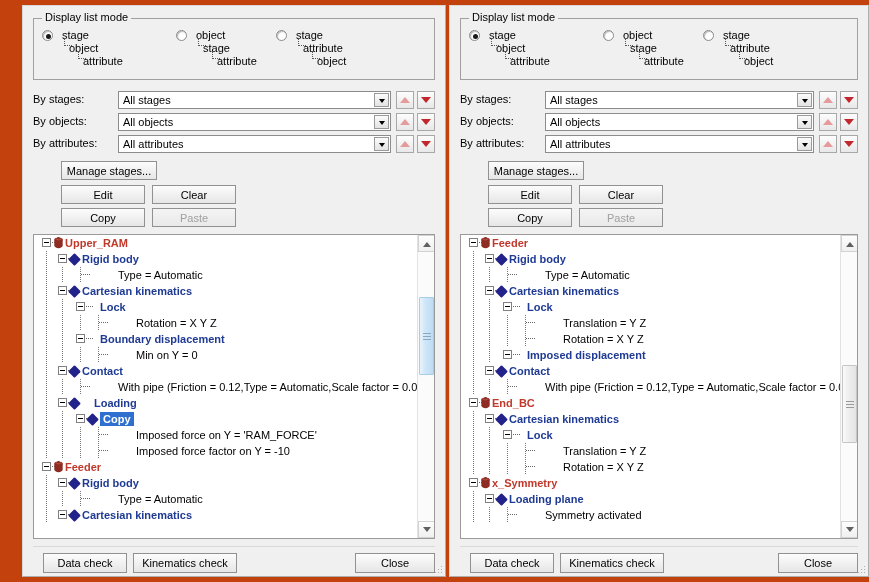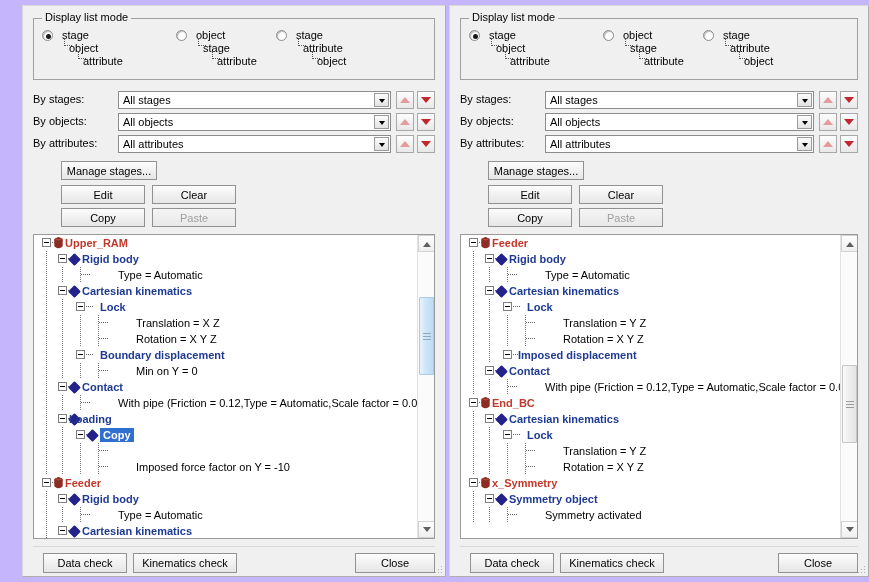--- a/index.html
+++ b/index.html
@@ -3,21 +3,21 @@
 <meta charset="utf-8">
 <style>
   html,body{margin:0;padding:0;}
   body{
     width:869px;height:582px;overflow:hidden;
     background:#ffffff;
     font-family:"Liberation Sans", sans-serif;
     font-size:11px;
     color:#000;
   }
-  .screen{position:relative;width:869px;height:582px;background:#c4b5fd;}
+  .screen{position:relative;width:869px;height:582px;background:#c2410c;}
   .panel{
     position:absolute;top:5px;height:572px;
     background:#f0f0f0;
     border:1px solid #aeaeae;
     border-top-color:#d8d8d8;border-left-color:#d8d8d8;
     box-sizing:border-box;
   }
   .panel.left{left:22px;width:424px;}
   .panel.right{left:449px;width:420px;}
 
@@ -292,28 +292,20 @@
             <div class="expander" style="left:42px;"></div>
             <div class="dots-h" style="left:52px;"></div>
             <span class="tlabel sub" style="left:66px;">Lock</span>
           </div>
           <div class="trow">
             <div class="vline" style="left:12px;top:0;height:16px;"></div>
             <div class="vline" style="left:28px;top:0;height:16px;"></div>
             <div class="vline" style="left:46px;top:0;height:16px;"></div>
             <div class="vline" style="left:64px;top:0;height:16px;"></div>
             <div class="dots-h" style="left:65px;width:9px;"></div>
-            <span class="tlabel val" style="left:102px;">Translation = X Z</span>
-          </div>
-          <div class="trow">
-            <div class="vline" style="left:12px;top:0;height:16px;"></div>
-            <div class="vline" style="left:28px;top:0;height:16px;"></div>
-            <div class="vline" style="left:46px;top:0;height:16px;"></div>
-            <div class="vline" style="left:64px;top:0;height:16px;"></div>
-            <div class="dots-h" style="left:65px;width:9px;"></div>
             <span class="tlabel val" style="left:102px;">Rotation = X Y Z</span>
           </div>
           <div class="trow">
             <div class="vline" style="left:12px;top:0;height:16px;"></div>
             <div class="vline" style="left:28px;top:0;height:16px;"></div>
             <div class="expander" style="left:42px;"></div>
             <div class="dots-h" style="left:52px;"></div>
             <span class="tlabel sub" style="left:66px;">Boundary displacement</span>
           </div>
           <div class="trow">
@@ -336,36 +328,37 @@
             <div class="vline" style="left:28px;top:0;height:16px;"></div>
             <div class="vline" style="left:46px;top:0;height:16px;"></div>
             <div class="dots-h" style="left:47px;width:9px;"></div>
             <span class="tlabel val" style="left:84px;">With pipe (Friction = 0.12,Type = Automatic,Scale factor = 0.03)</span>
           </div>
           <div class="trow">
             <div class="vline" style="left:12px;top:0;height:16px;"></div>
             <div class="expander" style="left:24px;"></div>
             <div class="dots-h" style="left:34px;"></div>
             <span class="ico-attr" style="left:36px;"></span>
-            <span class="tlabel attr" style="left:35px;">Loading</span>
+            <span class="tlabel attr" style="left:60px;">Loading</span>
           </div>
           <div class="trow">
             <div class="vline" style="left:12px;top:0;height:16px;"></div>
             <div class="vline" style="left:28px;top:0;height:16px;"></div>
             <div class="expander" style="left:42px;"></div>
             <div class="dots-h" style="left:52px;"></div>
             <span class="ico-attr" style="left:54px;"></span>
             <span class="tlabel attr sel" style="left:66px;">Copy</span>
           </div>
           <div class="trow">
             <div class="vline" style="left:12px;top:0;height:16px;"></div>
             <div class="vline" style="left:28px;top:0;height:16px;"></div>
             <div class="vline" style="left:46px;top:0;height:16px;"></div>
             <div class="vline" style="left:64px;top:0;height:16px;"></div>
             <div class="dots-h" style="left:65px;width:9px;"></div>
+            <span class="tlabel val" style="left:102px;">Imposed force on Y = 'RAM_FORCE'</span>
           </div>
           <div class="trow">
             <div class="vline" style="left:12px;top:0;height:16px;"></div>
             <div class="vline" style="left:28px;top:0;height:16px;"></div>
             <div class="vline" style="left:46px;top:0;height:16px;"></div>
             <div class="vline" style="left:64px;top:0;height:16px;"></div>
             <div class="dots-h" style="left:65px;width:9px;"></div>
             <span class="tlabel val" style="left:102px;">Imposed force factor on Y = -10</span>
           </div>
           <div class="trow">
@@ -566,21 +559,21 @@
             <div class="vline" style="left:46px;top:0;height:16px;"></div>
             <div class="vline" style="left:64px;top:0;height:16px;"></div>
             <div class="dots-h" style="left:65px;width:9px;"></div>
             <span class="tlabel val" style="left:102px;">Rotation = X Y Z</span>
           </div>
           <div class="trow">
             <div class="vline" style="left:12px;top:0;height:16px;"></div>
             <div class="vline" style="left:28px;top:0;height:16px;"></div>
             <div class="expander" style="left:42px;"></div>
             <div class="dots-h" style="left:52px;"></div>
-            <span class="tlabel sub" style="left:57px;">Imposed displacement</span>
+            <span class="tlabel sub" style="left:66px;">Imposed displacement</span>
           </div>
           <div class="trow">
             <div class="vline" style="left:12px;top:0;height:16px;"></div>
             <div class="expander" style="left:24px;"></div>
             <div class="dots-h" style="left:34px;"></div>
             <span class="ico-attr" style="left:36px;"></span>
             <span class="tlabel attr" style="left:48px;">Contact</span>
           </div>
           <div class="trow">
             <div class="vline" style="left:12px;top:0;height:16px;"></div>
@@ -639,21 +632,21 @@
                 <rect x="4.3" y="0.2" width="2.4" height="3" rx="0.6" fill="#5d1b15"></rect>
                 <ellipse cx="5.5" cy="2.6" rx="2.0" ry="1.0" fill="#d9736a" opacity=".55"></ellipse>
               </svg></span>
             <span class="tlabel stage" style="left:31px;">x_Symmetry</span>
           </div>
           <div class="trow">
             <div class="vline" style="left:12px;top:0;height:16px;"></div>
             <div class="expander" style="left:24px;"></div>
             <div class="dots-h" style="left:34px;"></div>
             <span class="ico-attr" style="left:36px;"></span>
-            <span class="tlabel attr" style="left:48px;">Symmetry object</span>
+            <span class="tlabel attr" style="left:48px;">Loading plane</span>
           </div>
           <div class="trow">
             <div class="vline" style="left:12px;top:0;height:16px;"></div>
             <div class="vline" style="left:28px;top:0;height:16px;"></div>
             <div class="vline" style="left:46px;top:0;height:16px;"></div>
             <div class="dots-h" style="left:47px;width:9px;"></div>
             <span class="tlabel val" style="left:84px;">Symmetry activated</span>
           </div>
         </div>
         <div class="vscroll">

